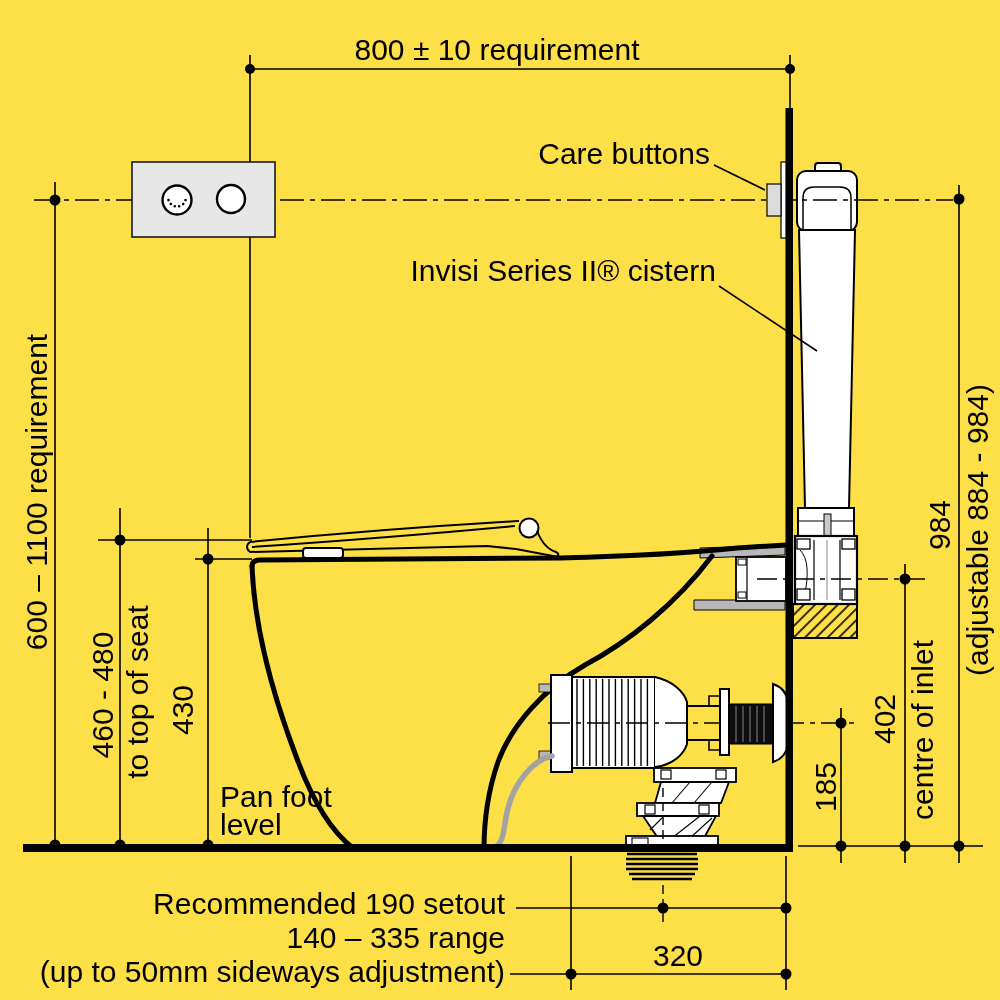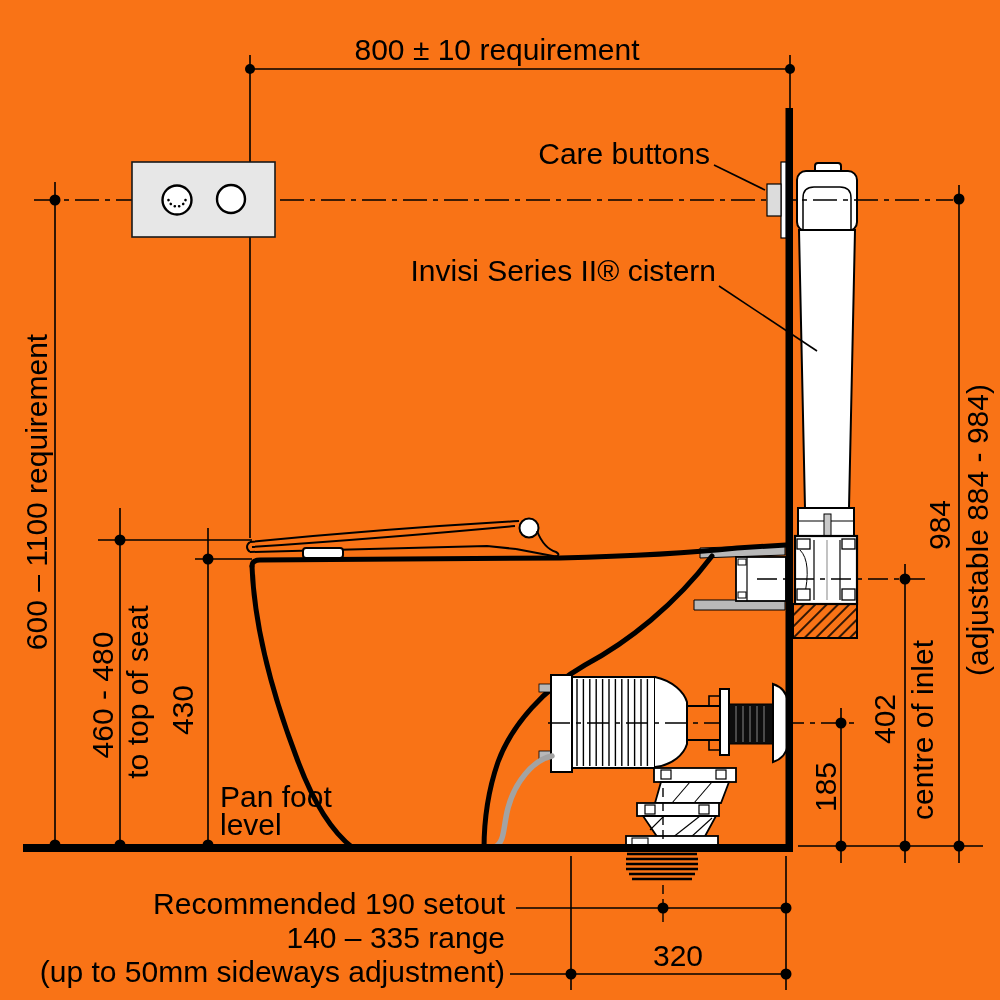--- a/index.html
+++ b/index.html
@@ -5,21 +5,21 @@
   html, body {
     margin: 0;
     padding: 0;
     background: #ffffff;
     font-family: "Liberation Sans", sans-serif;
   }
   #stage {
     position: relative;
     width: 1000px;
     height: 1000px;
-    background: #f97316;
+    background: #fde047;
     overflow: hidden;
   }
   svg text {
     font-family: "Liberation Sans", sans-serif;
     font-size: 30px;
     fill: #000000;
   }
 </style>
 </head>
 <body>

